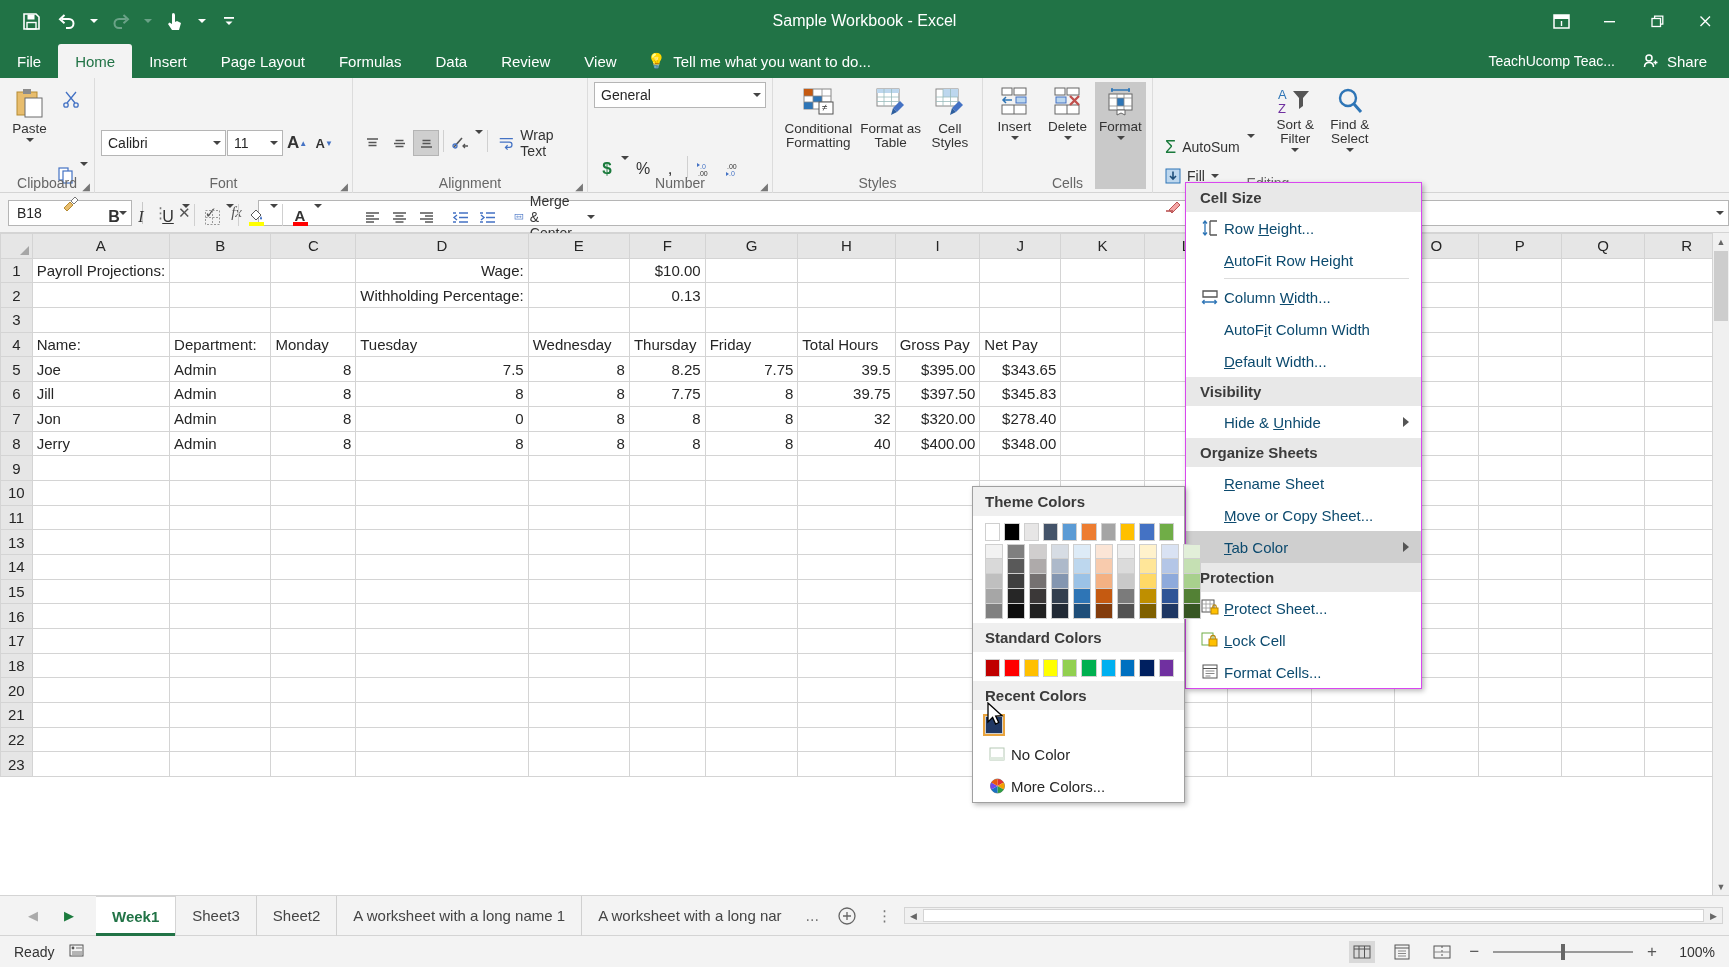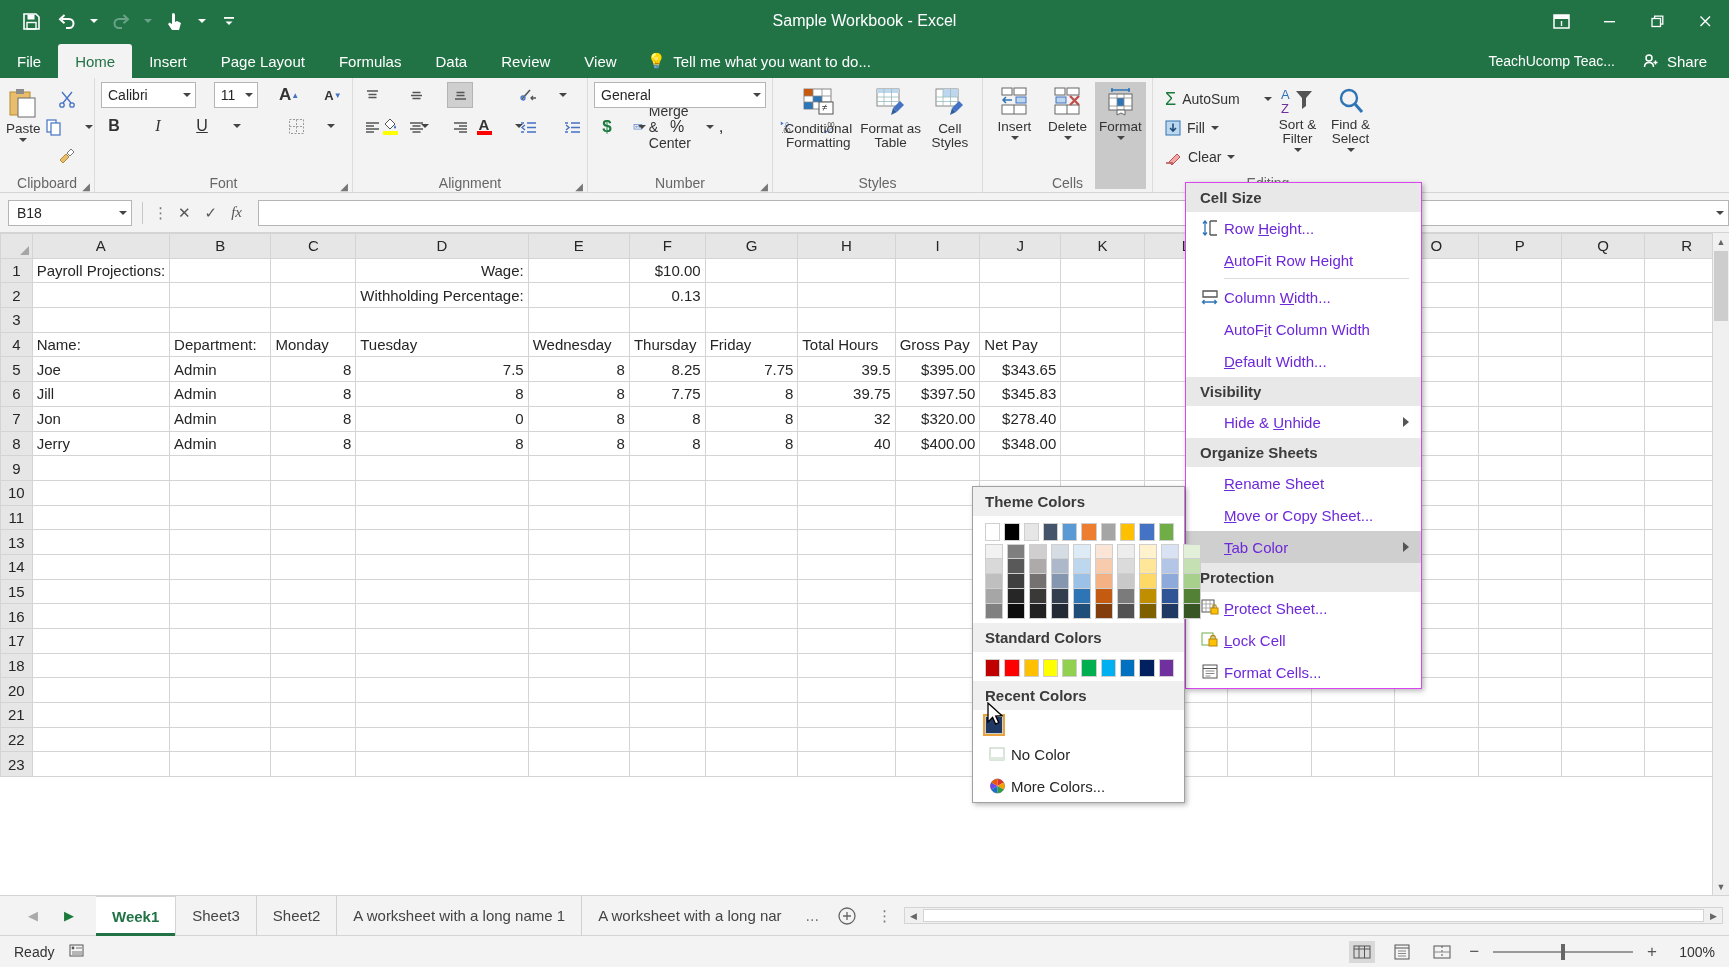--- a/index.html
+++ b/index.html
@@ -50,21 +50,21 @@
   
   .ribbon { height:115px; background:#f3f3f3; border-bottom:1px solid #d4d4d4; display:flex; position:relative; }
   .rgroup { position:relative; height:115px; padding:4px 6px 0 6px; border-right:1px solid #dcdcdc; }
   .glabel { position:absolute; bottom:2px; left:0; right:0; text-align:center; font-size:14px; color:#666; }
   .gexp { position:absolute; bottom:1px; right:4px; font-size:10px; color:#777; }
 
   .bigbtn { display:flex; flex-direction:column; align-items:center; width:62px; padding-top:4px; font-size:13.5px; color:#333; }
   .bigbtn .lbl { margin-top:2px; text-align:center; line-height:1.05; }
   .bigbtn .cd { width:0;height:0;border-left:4px solid transparent;border-right:4px solid transparent;border-top:4px solid #444; margin-top:2px;}
 
-  .row { display:flex; align-items:center; gap:18px; }
+  .row { display:flex; gap:1px;margin-top:48px; }
   .sbtn { height:26px; min-width:26px; display:flex; align-items:center; justify-content:center; padding:0 3px; font-size:14px; color:#333;}
   .sbtn.on { background:#cfcfcf; border:1px solid #b4b4b4; }
   .sep { width:1px; height:22px; background:#d0d0d0; margin:0 3px; }
   .cdot { width:0;height:0;border-left:4px solid transparent;border-right:4px solid transparent;border-top:4px solid #444; }
 
   .combo { height:26px; border:1px solid #b5b5b5; background:#fff; display:flex; align-items:center; padding:0 4px 0 6px; font-size:14px; }
   .combo .cv { flex:1; color:#262626; }
 
   .txtbtn { display:flex; align-items:center; gap:6px; height:26px; padding:0 6px; font-size:14px; color:#333; }
 
@@ -114,21 +114,21 @@
   .zslider .knob { position:absolute; left:50%; margin-left:-2px; width:4px; height:16px; background:#666; }
   .zoomv { width:44px; text-align:right; }
 
   
   .fmenu {
     position:absolute; left:1185px; top:182px; width:237px;
     background:#fff; border:1px solid #d946ef; box-shadow:2px 2px 5px rgba(0,0,0,.28);
     z-index:40; font-size:15px;
   }
   .mhdr { background:#e8e8e8; color:#3b3b3b; font-weight:bold; padding:6px 12px 6px 14px; font-size:15px; }
-  .mitem { display:flex; align-items:center; height:32px; padding:0 8px 0 10px; color:#6d28d9; position:relative;}
+  .mitem { display:flex; align-items:center; height:32px; padding:0 8px 0 10px; color:#0c4a6e; position:relative;}
   .mitem .mi-ic { width:28px; display:flex; align-items:center; justify-content:center; }
   .mitem .mi-tx { flex:1; }
   .mitem.hl { background:#cfcfcf; }
   .mitem .arr { width:0;height:0;border-top:5px solid transparent;border-bottom:5px solid transparent;border-left:6px solid #555; margin-right:4px;}
   .msep { height:1px; background:#dcdcdc; margin:2px 12px 2px 38px; }
   u.hk { text-decoration:underline; }
 
   
   .csub {
     position:absolute; left:972px; top:486px; width:213px;

